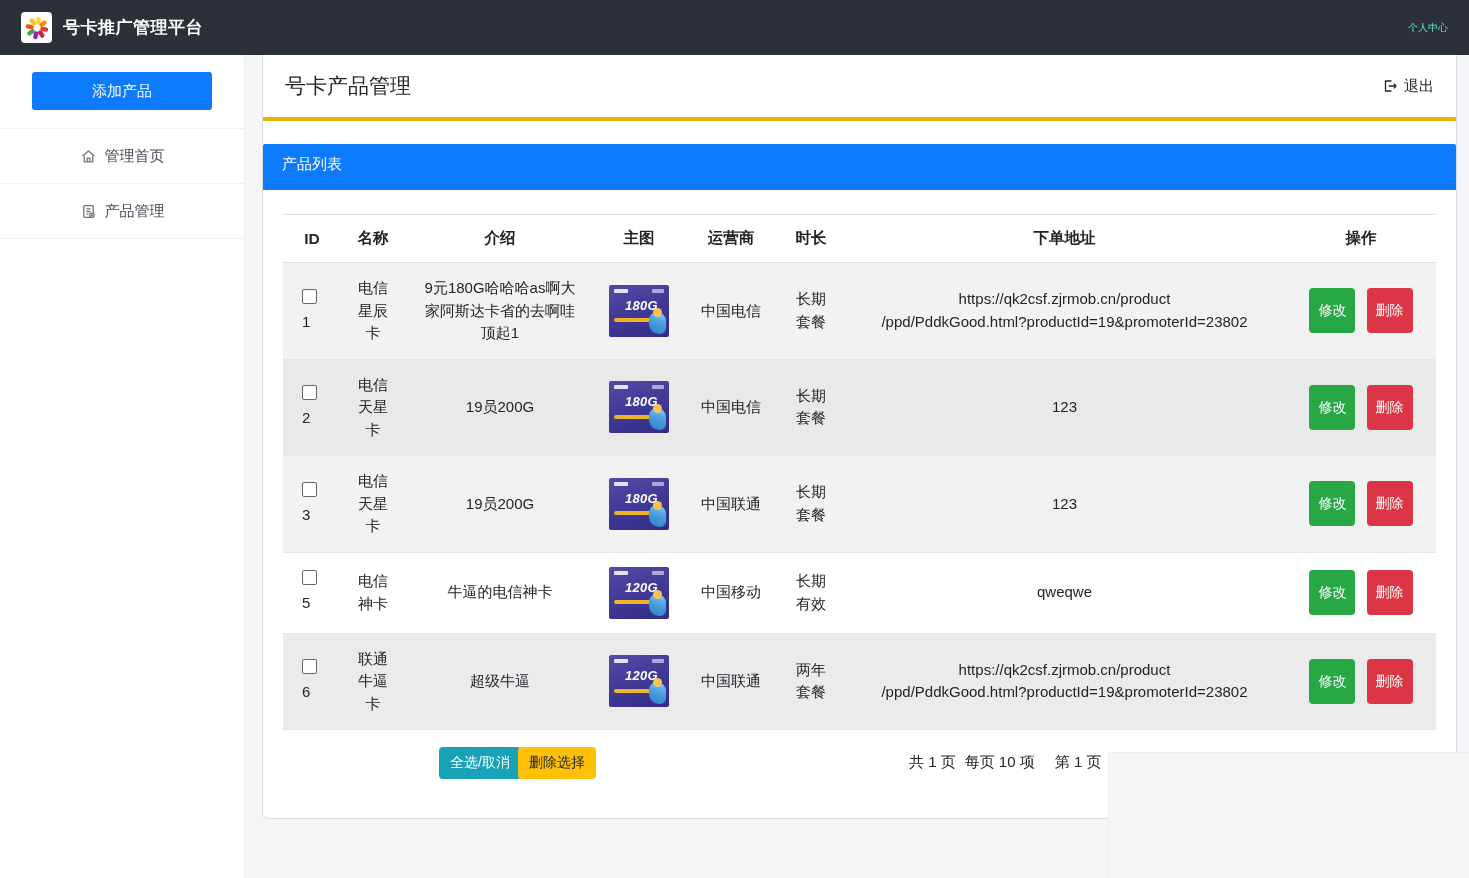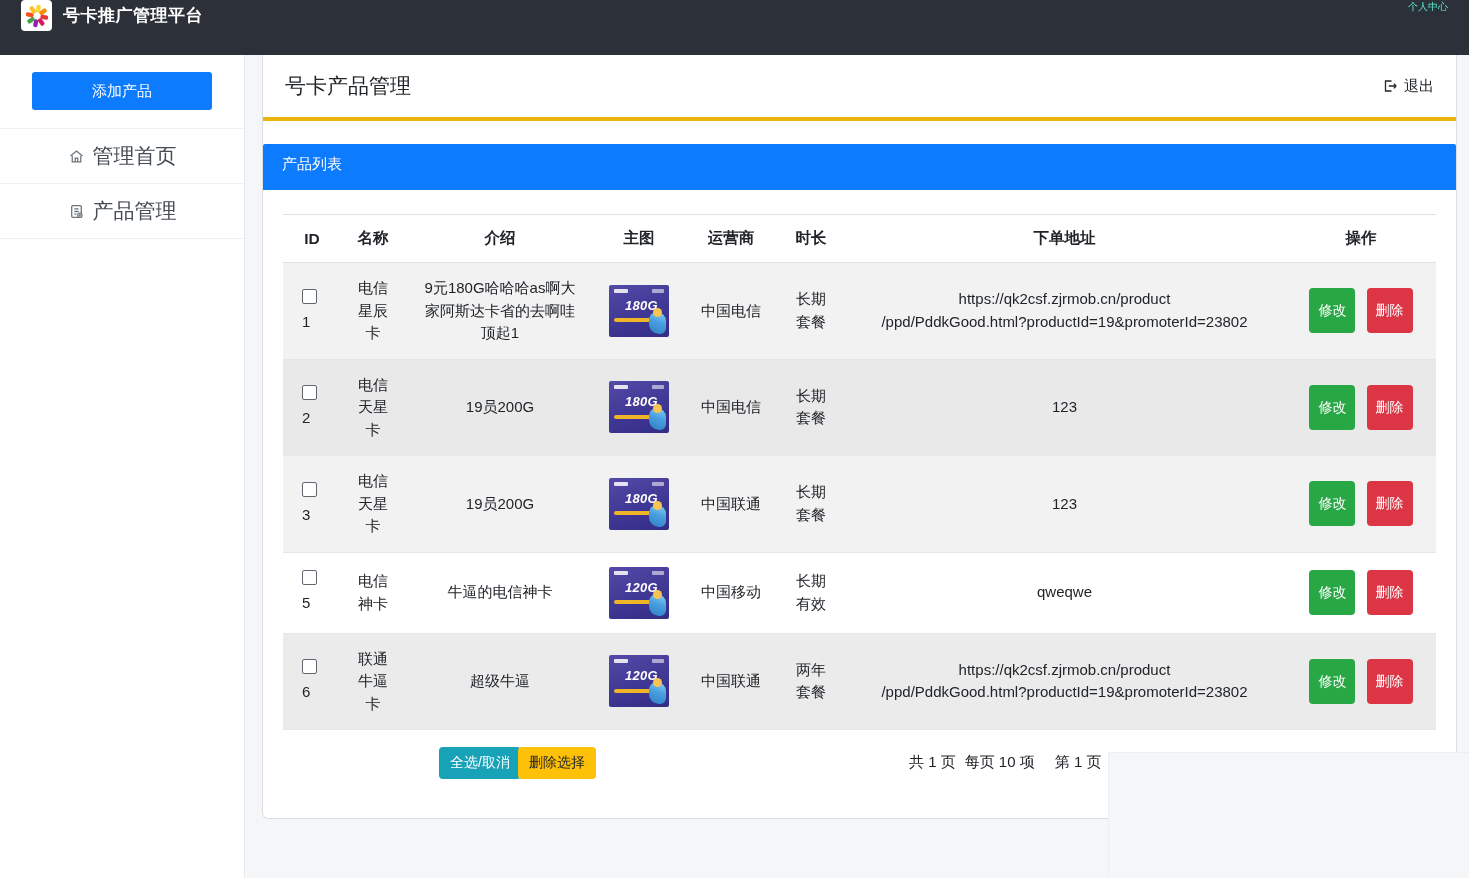--- a/index.html
+++ b/index.html
@@ -7,21 +7,21 @@
   body {
     width:1469px; height:878px; position:relative; overflow:hidden;
     background:#f5f6f8;
     font-family:"Liberation Sans","DejaVu Sans",sans-serif;
     color:#212529;
   }
 
   
   .topbar {
     position:absolute; top:0; left:0; width:1469px; height:55px;
-    background:#2c3038; display:flex; align-items:flex-start;
+    background:#2c3038; display:flex; align-items:center;
     justify-content:space-between; padding:0 21px; z-index:20;
   }
   .brand { display:flex; align-items:center; gap:11px; }
   .logo {
     width:31px; height:31px; background:#fff; border-radius:4px;
     display:flex; align-items:center; justify-content:center;
   }
   .brand-title { color:#fff; font-size:17px; font-weight:bold; letter-spacing:.5px; }
   .profile { color:#5eead4; font-size:10px; cursor:pointer; }
 
@@ -31,21 +31,21 @@
     background:#fff; border-right:1px solid #e9eaec; z-index:5;
   }
   .add-btn {
     display:block; width:180px; height:38px; margin:17px auto 18px;
     background:#0d7bfd; color:#fff; border:none; border-radius:3px;
     font-size:15px; cursor:pointer; font-family:inherit;
   }
   .menu { border-bottom:1px solid #f0f1f2; }
   .menu-item {
     height:55px; display:flex; align-items:center; justify-content:center;
-    gap:8px; border-top:1px solid #f0f1f2; color:#454c54; font-size:21px; cursor:pointer;
+    gap:8px; border-top:1px solid #f0f1f2; color:#454c54; font-size:15px; cursor:pointer;
   }
   .mi-icon { display:flex; }
 
   
   .main-card {
     position:absolute; left:262px; top:55px; width:1195px; height:764px;
     background:#fff; border:1px solid #dadde2; border-top:none;
     border-radius:0 0 6px 6px; z-index:4;
   }
   .page-header {

